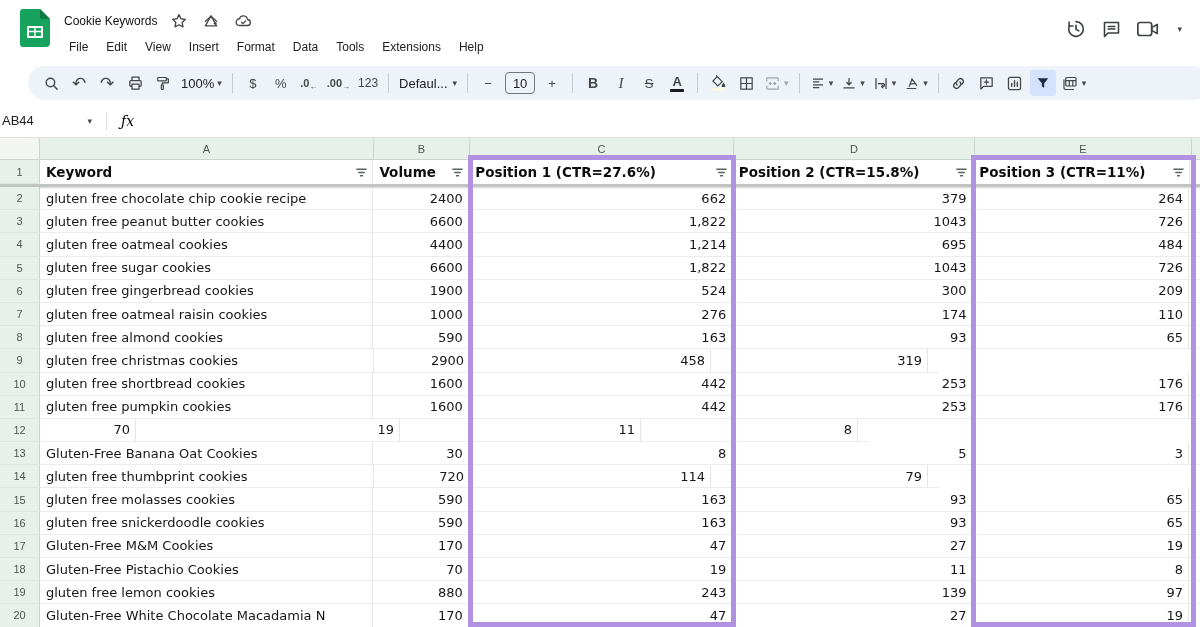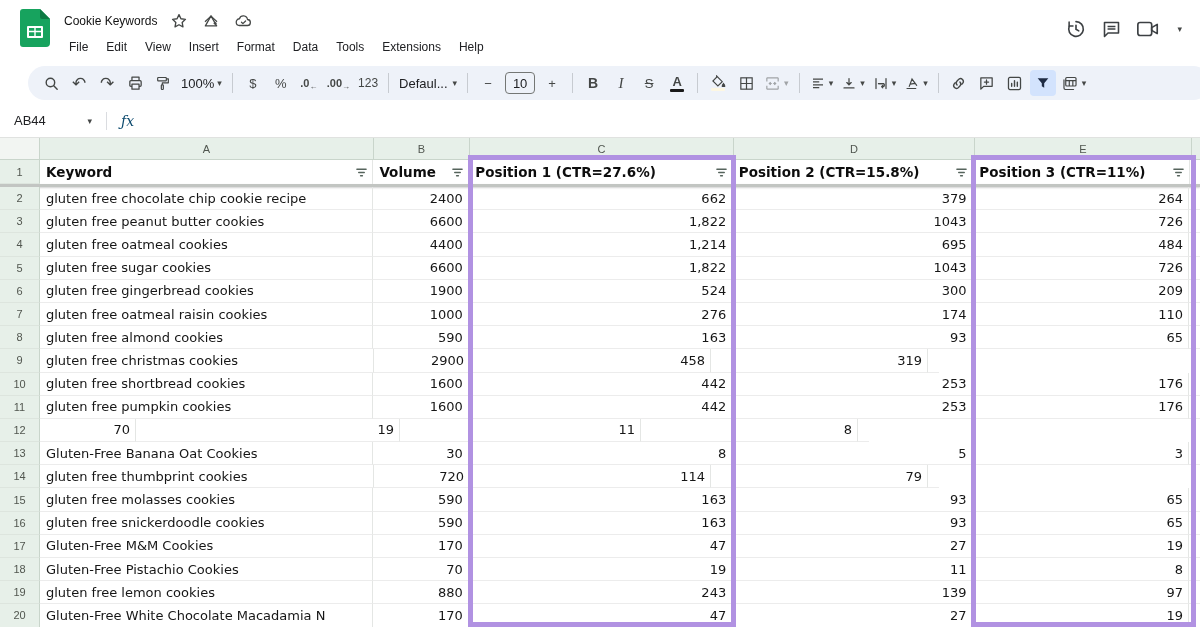--- a/index.html
+++ b/index.html
@@ -49,25 +49,25 @@
   .b-color .bar{width:14px;height:3px;background:#1a1a1a;margin-top:1px;border-radius:1px}
   .b-fill .bar{background:#fdf7e2}
   .dec{font-size:11px;font-weight:600;position:relative;}
   .dec small{font-size:8px;position:relative;top:3px}
   .muted{opacity:.45}
   .tbtn.active{background:var(--active-blue)}
 
   
   .formula-bar{position:absolute;left:0;top:104px;width:1200px;height:34px;background:#fff;
     border-bottom:1px solid #e0e2e0;display:flex;align-items:center;}
-  .namebox{display:flex;align-items:center;width:100px;padding-left:14px;cursor:text;}
+  .namebox{display:flex;align-items:center;width:100px;padding-left:2px;cursor:text;}
   .namebox .nb-text{font-size:13px;color:#202124;}
   .namebox .caret{margin-left:auto;margin-right:8px}
   .fb-sep{width:1px;height:18px;background:#dadce0;margin:0 6px;}
-  .fx{font-size:14px;font-style:italic;font-family:"DejaVu Serif",serif;color:#0c4a6e;margin-left:8px;}
+  .fx{font-size:14px;font-style:italic;font-family:"DejaVu Serif",serif;color:#000000;margin-left:8px;}
 
   
   .grid{position:absolute;left:0;top:138px;width:1200px;height:489px;background:#fff;overflow:hidden;}
   .col-strip{display:flex;height:22px;background:var(--strip-green);}
   .corner{width:40px;height:22px;background:#f2f5f2;border-right:1px solid var(--strip-border);border-bottom:1px solid var(--strip-border);cursor:pointer}
   .col-letter{display:flex;align-items:center;justify-content:center;font-size:11px;color:#50564f;
     border-right:1px solid var(--strip-border);border-bottom:1px solid var(--strip-border);height:22px;cursor:pointer}
   .header-row{display:flex;height:24px;background:#fff;}
   .rownum{width:40px;background:var(--strip-green);display:flex;align-items:center;justify-content:center;
     font-size:11px;color:#51564f;border-right:1px solid var(--strip-border);border-bottom:1px solid #dde5de;flex:0 0 auto;cursor:pointer}

